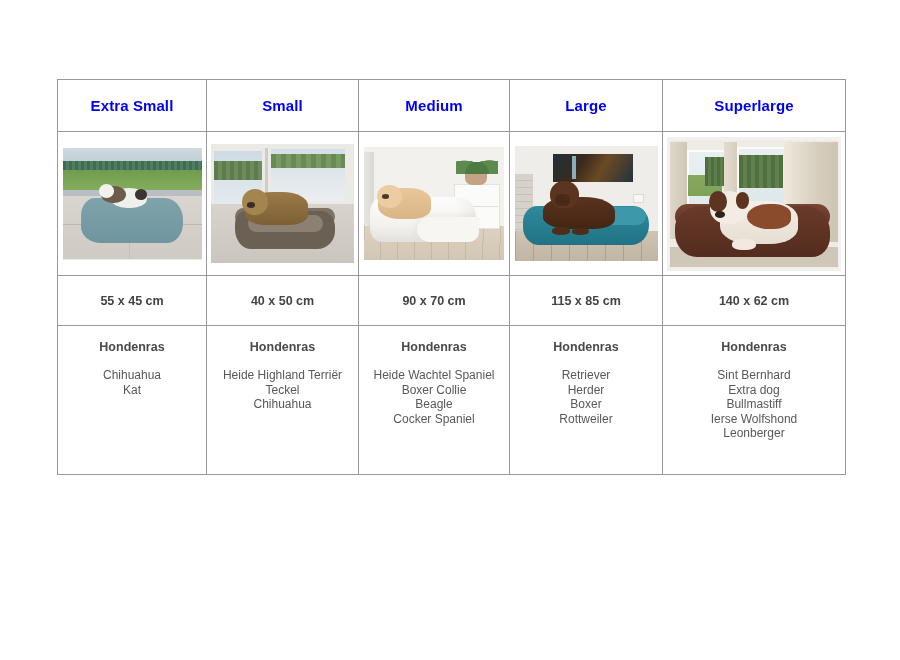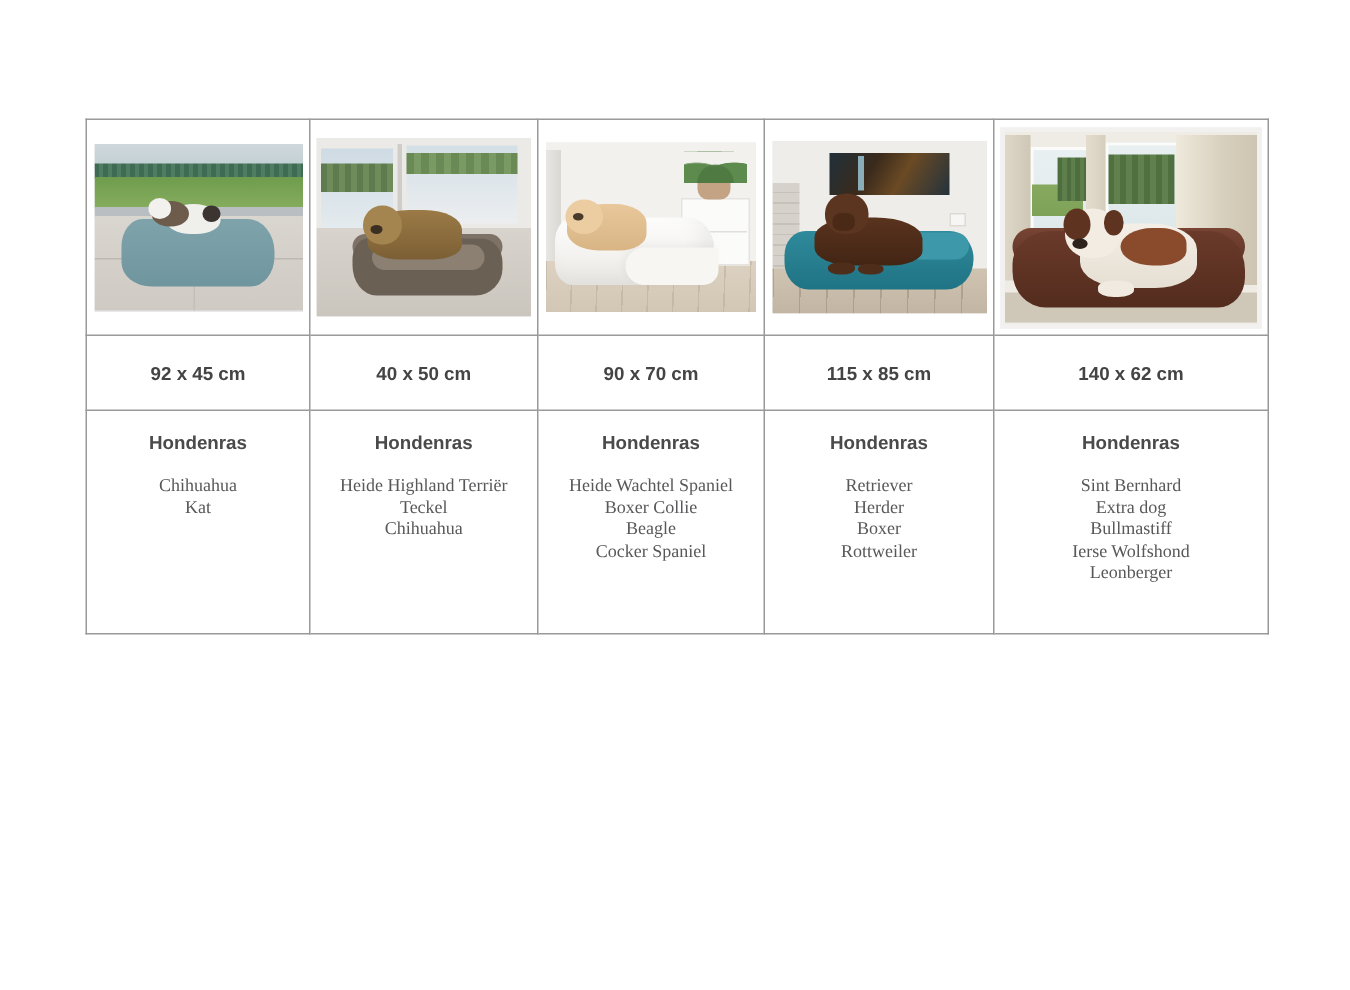--- a/index.html
+++ b/index.html
@@ -264,38 +264,54 @@
   }
   .breed-list {
     list-style: none;
     margin: 0;
     padding: 0;
   }
   .breed-list li {
     color: #58585a;
     font-size: 12px;
     line-height: 14.6px;
-    font-family: Liberation Serif, serif;
   }
 </style>
 </head>
 <body>
 
 <div id="page">
 
   <table class="size-table">
     <colgroup>
       <col class="c1">
         <col class="c2">
         <col class="c3">
         <col class="c4">
         <col class="c5">
     </colgroup>
     <tbody>
 
+      <tr class="header-row">
+        <td>
+          <div class="header-label">Extra Small</div>
+        </td>
+        <td>
+          <div class="header-label">Small</div>
+        </td>
+        <td>
+          <div class="header-label">Medium</div>
+        </td>
+        <td>
+          <div class="header-label">Large</div>
+        </td>
+        <td>
+          <div class="header-label">Superlarge</div>
+        </td>
+      </tr>
 
       <tr class="image-row">
 
         <td>
           <div class="photo-wrap">
             <div class="photo p1">
               <div class="sky"></div>
               <div class="hedge"></div>
               <div class="grass"></div>
               <div class="sill"></div>
@@ -394,21 +410,21 @@
               <div class="dog-m"></div>
               <div class="dog-n"></div>
               <div class="paw"></div>
             </div>
           </div>
         </td>
       </tr>
 
       <tr class="dim-row">
         <td>
-          <div class="dim-label">92 x 45 cm</div>
+          <div class="dim-label">55 x 45 cm</div>
         </td>
         <td>
           <div class="dim-label">40 x 50 cm</div>
         </td>
         <td>
           <div class="dim-label">90 x 70 cm</div>
         </td>
         <td>
           <div class="dim-label">115 x 85 cm</div>
         </td>

